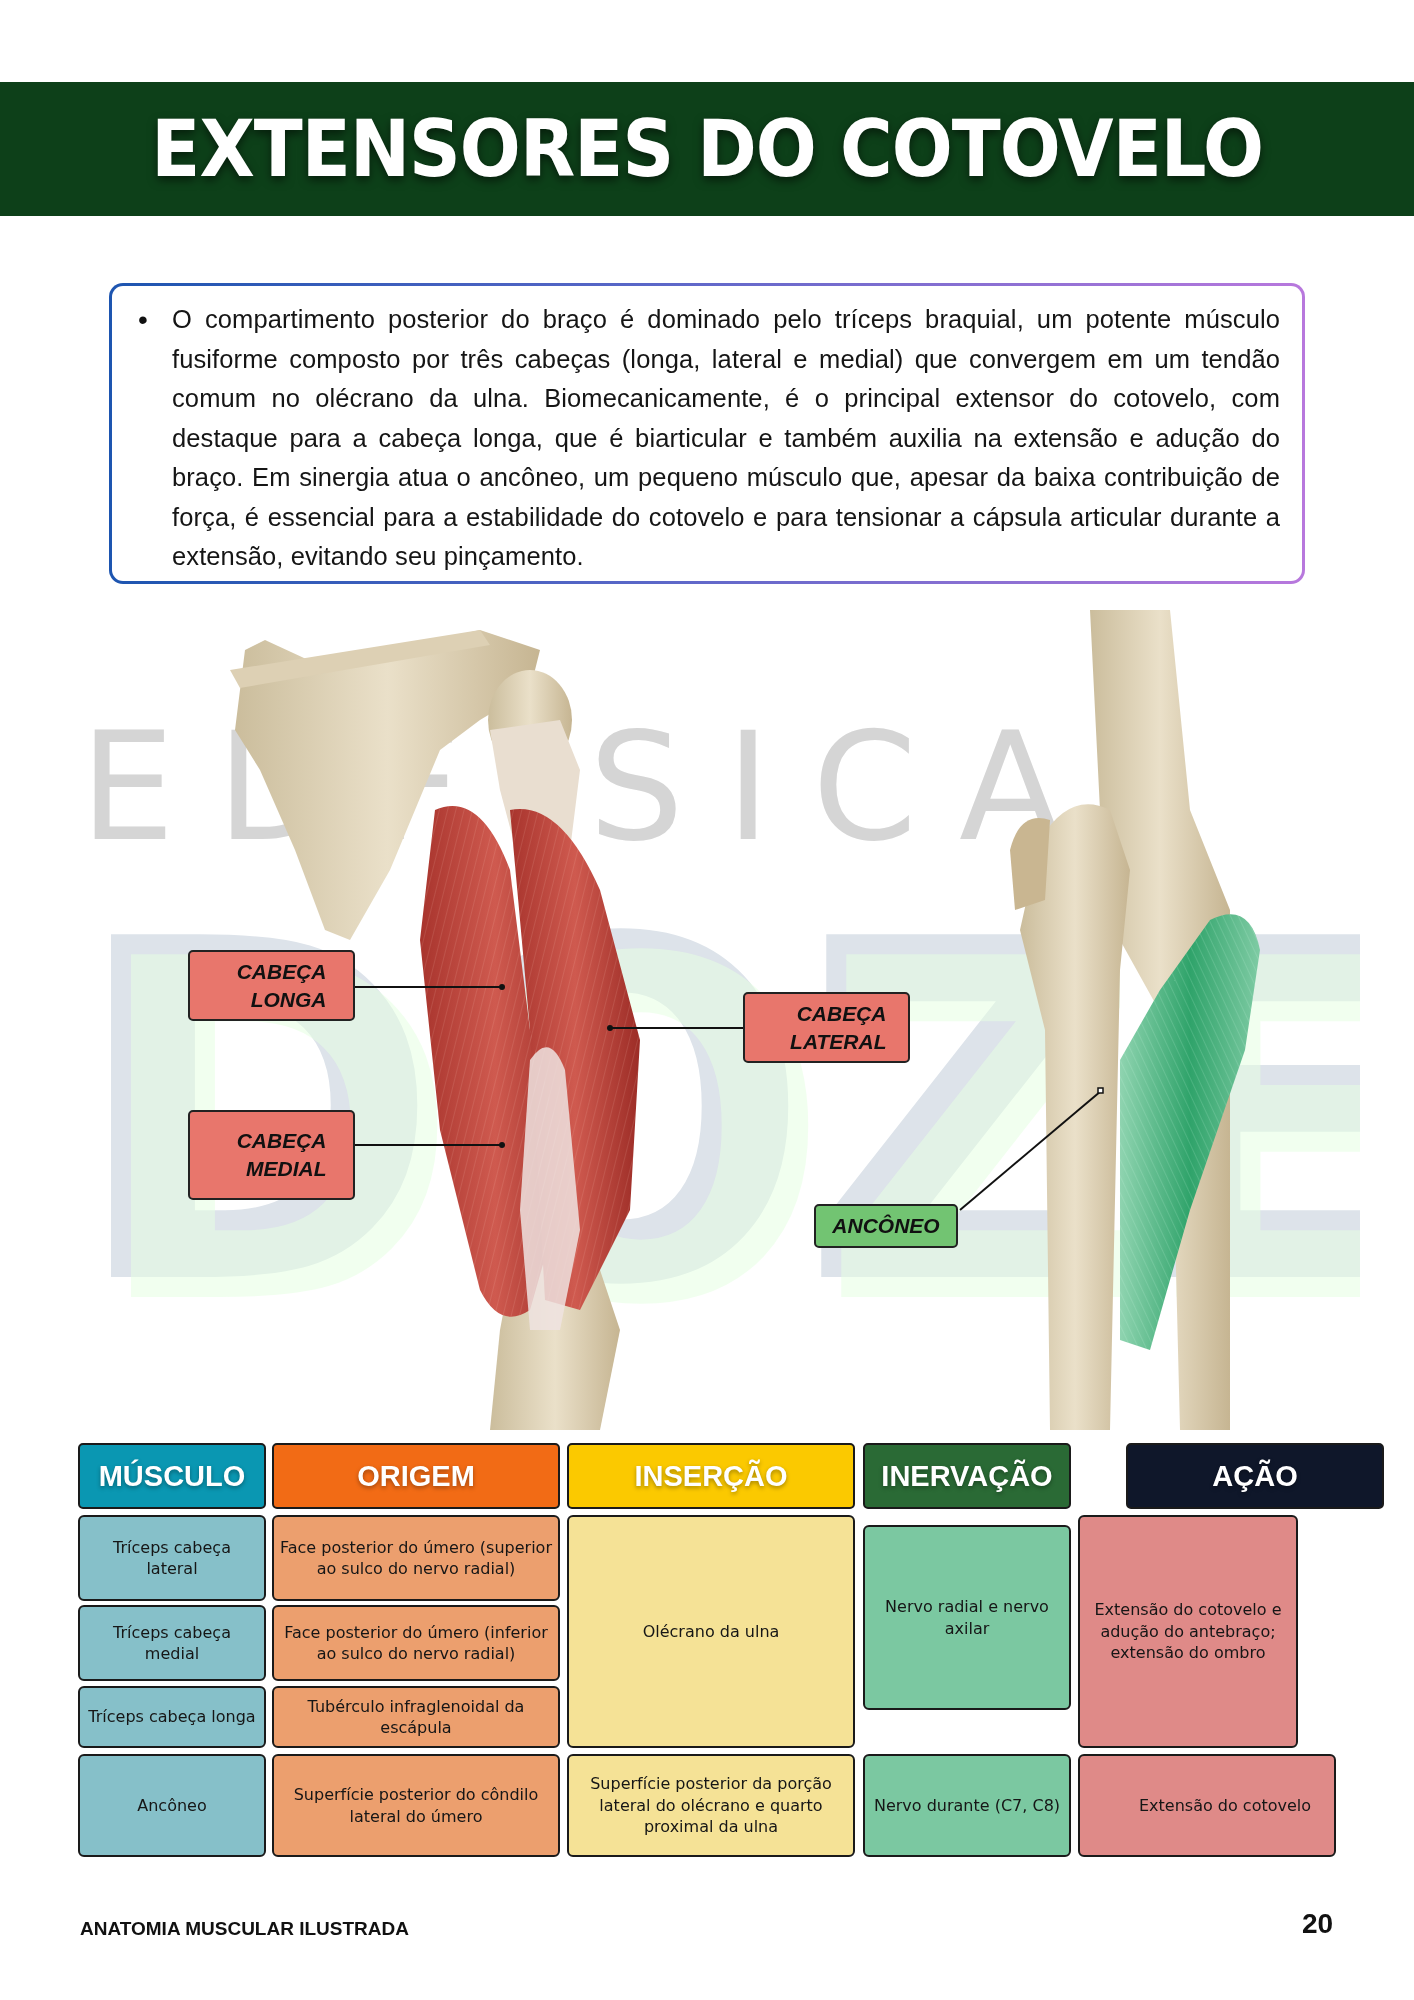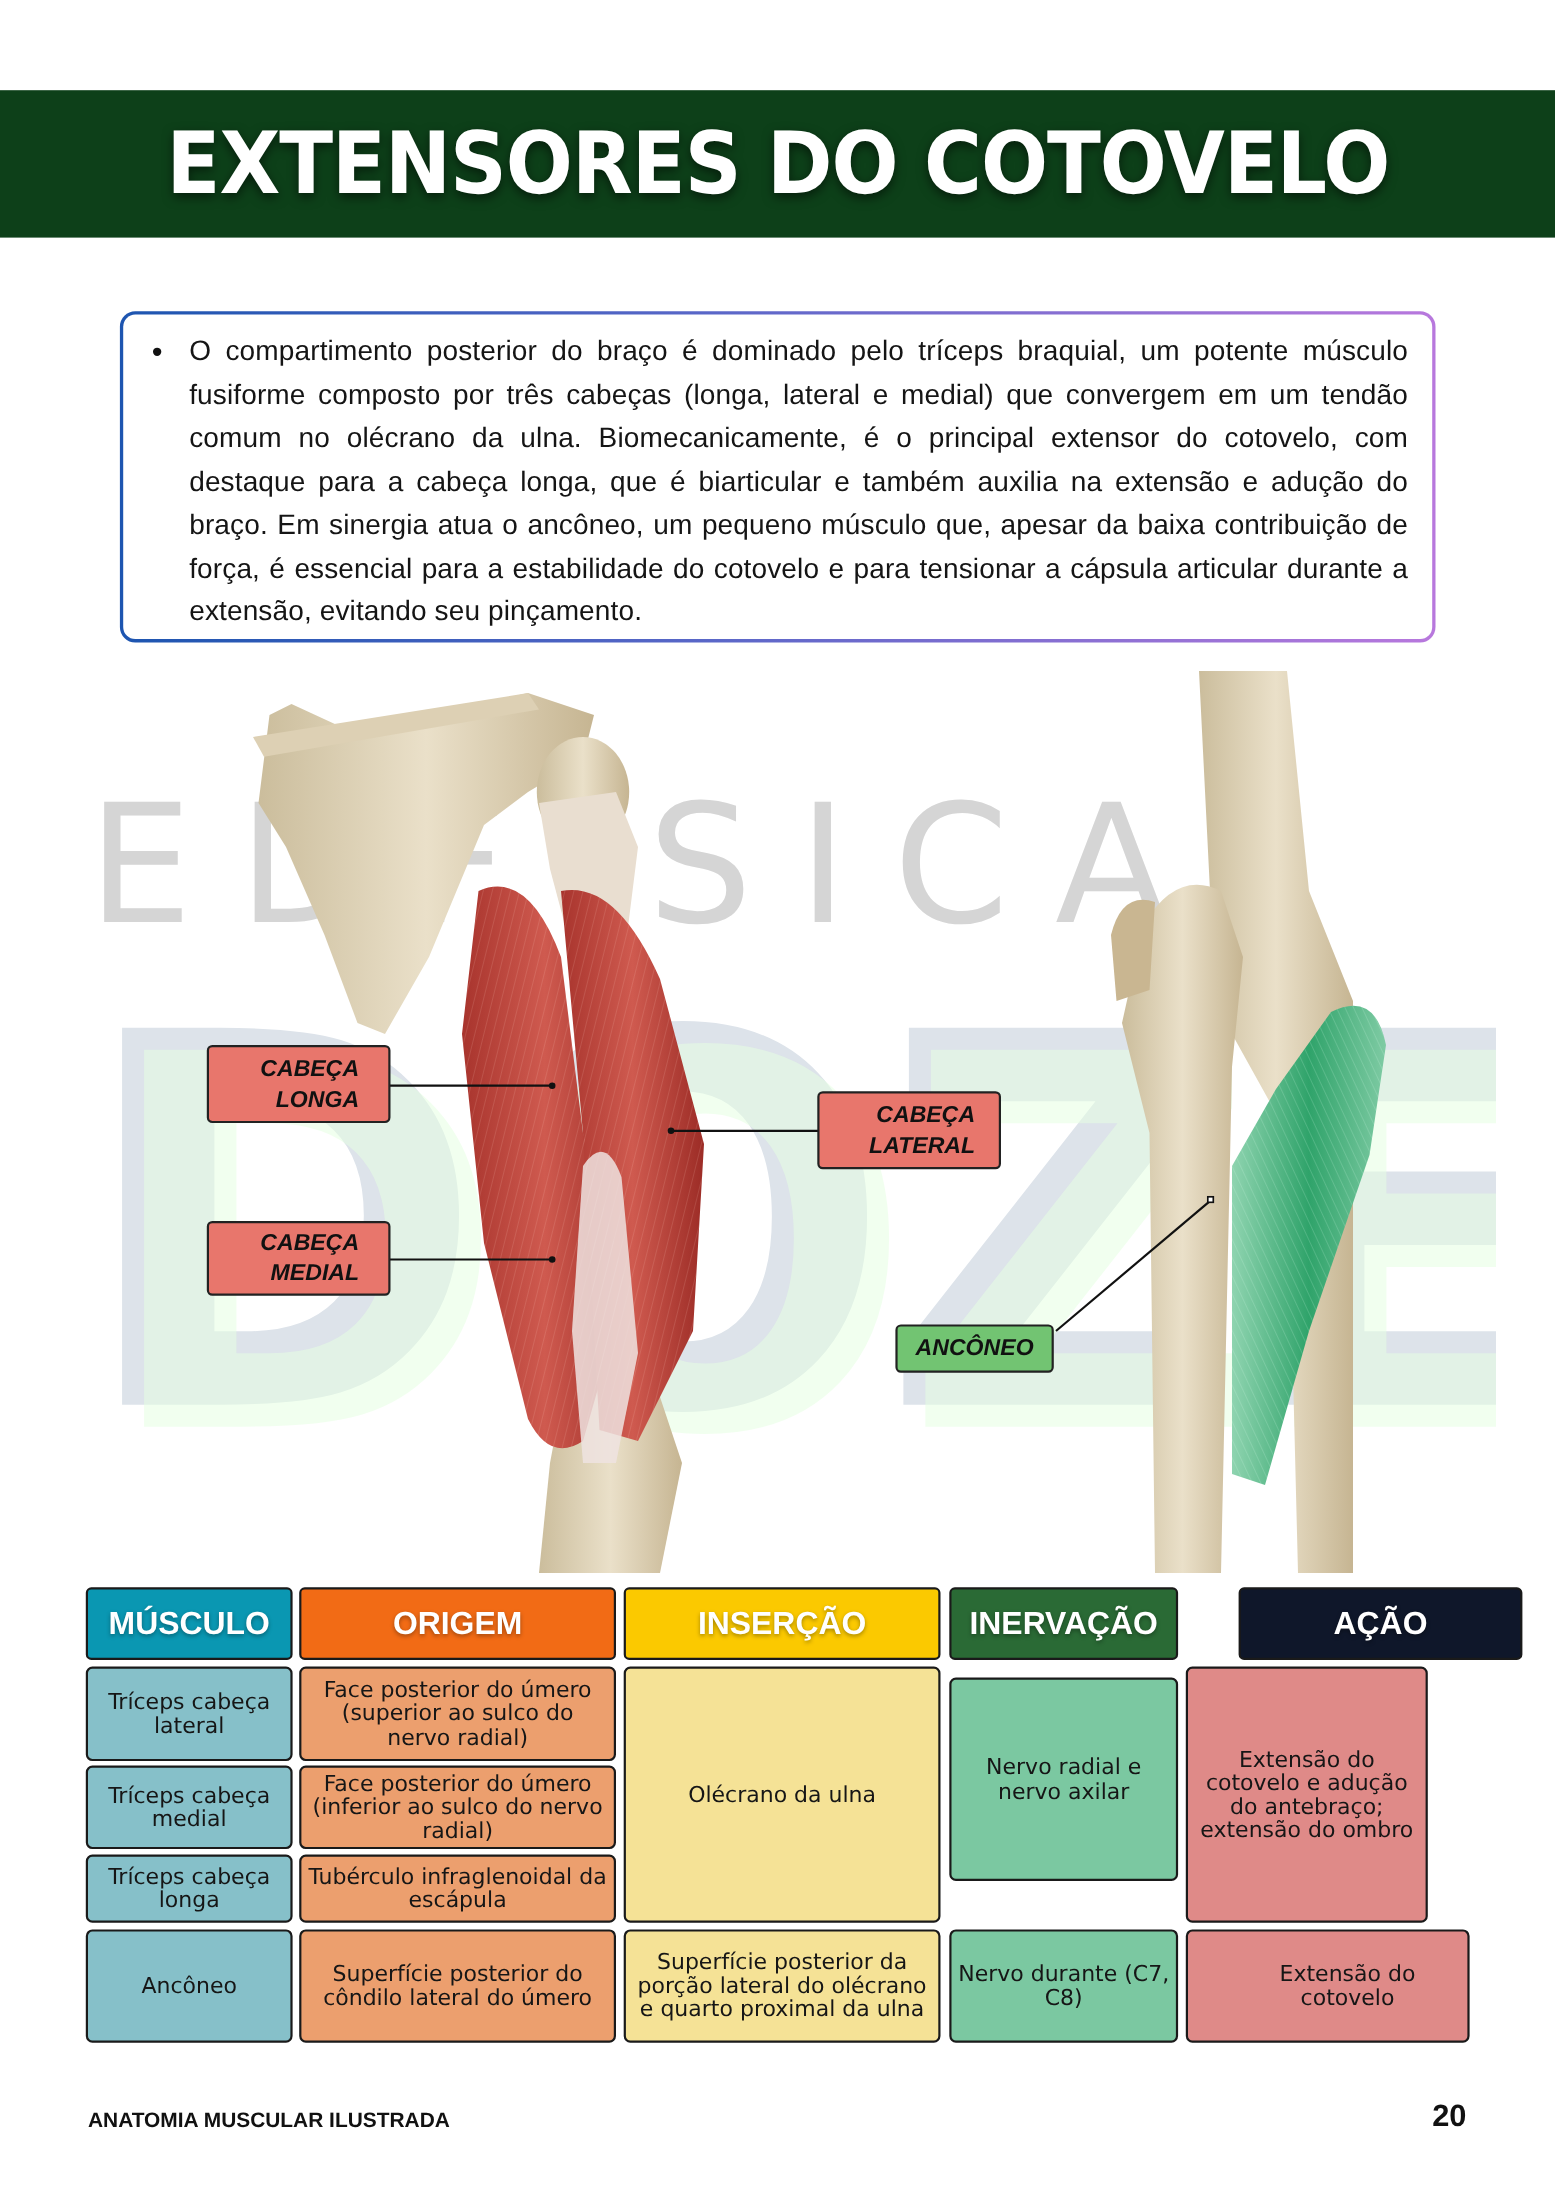--- a/index.html
+++ b/index.html
@@ -68,21 +68,21 @@
   .hcell {
     position: absolute; top: 0; height: 66px; border: 2px solid #1a1a1a; border-radius: 5px;
     display: flex; align-items: center; justify-content: center;
     color: #fff; font-weight: 700; font-size: 29px;
     font-family: "Liberation Sans", sans-serif;
     text-shadow: 0 2px 4px rgba(0,0,0,0.35);
   }
   .cell {
     position: absolute; border: 2px solid #1a1a1a; border-radius: 6px;
     display: flex; align-items: center; justify-content: center; text-align: center;
-    font-size: 20px; line-height: 21.5px; color: #161616; padding: 0 6px;
+    font-size: 16px; line-height: 21.5px; color: #161616; padding: 0 6px;
     font-family: "DejaVu Sans", sans-serif;
   }
   .c-blue { background: #86c0c9; }
   .c-orange { background: #ec9f6e; }
   .c-yellow { background: #f5e296; }
   .c-green { background: #7bc8a1; }
   .c-red { background: #df8a88; }
 
   .footer-left {
     position: absolute; left: 80px; top: 1918px; font-size: 19px; font-weight: 700;
@@ -161,21 +161,21 @@
     <circle cx="550" cy="418" r="3" fill="#111"></circle>
     <line x1="292" y1="535" x2="442" y2="535" stroke="#111" stroke-width="2"></line>
     <circle cx="442" cy="535" r="3" fill="#111"></circle>
     <line x1="1041" y1="481" x2="900" y2="600" stroke="#111" stroke-width="2"></line>
     <rect x="1038" y="478" width="5" height="5" fill="#fff" stroke="#111" stroke-width="1.5"></rect>
   </svg>
 
   <div class="label red" style="left:128px; top:340px; width:167px; height:71px;">
     <span style="display:block;width:110px;">CABEÇA LONGA</span>
   </div>
-  <div class="label red" style="left:128px; top:500px; width:167px; height:68px;">
+  <div class="label red" style="left:128px; top:500px; width:167px; height:90px;">
     <span style="display:block;width:110px;">CABEÇA MEDIAL</span>
   </div>
   <div class="label red" style="left:683px; top:382px; width:167px; height:71px;">
     <span style="display:block;width:120px;">CABEÇA LATERAL</span>
   </div>
   <div class="label green" style="left:754px; top:594px; width:144px; height:44px;">
     <span>ANCÔNEO</span>
   </div>
 </div>
 

